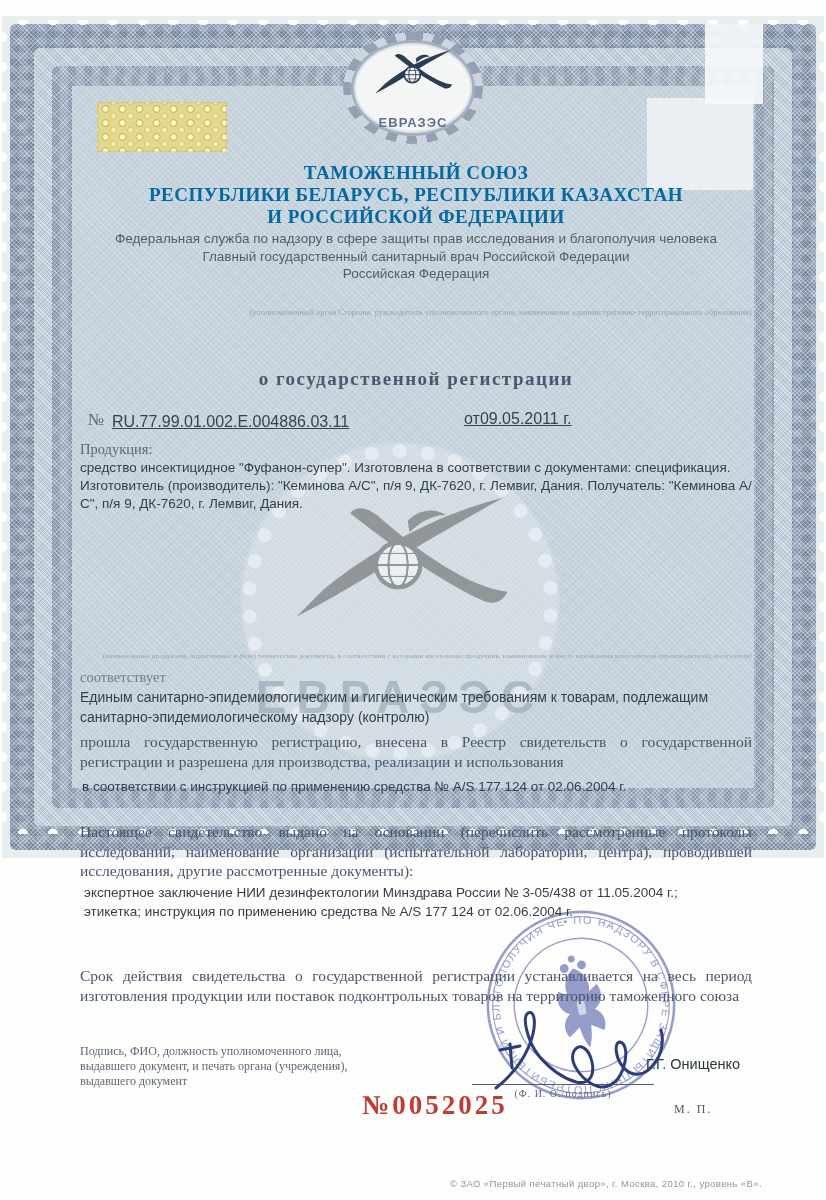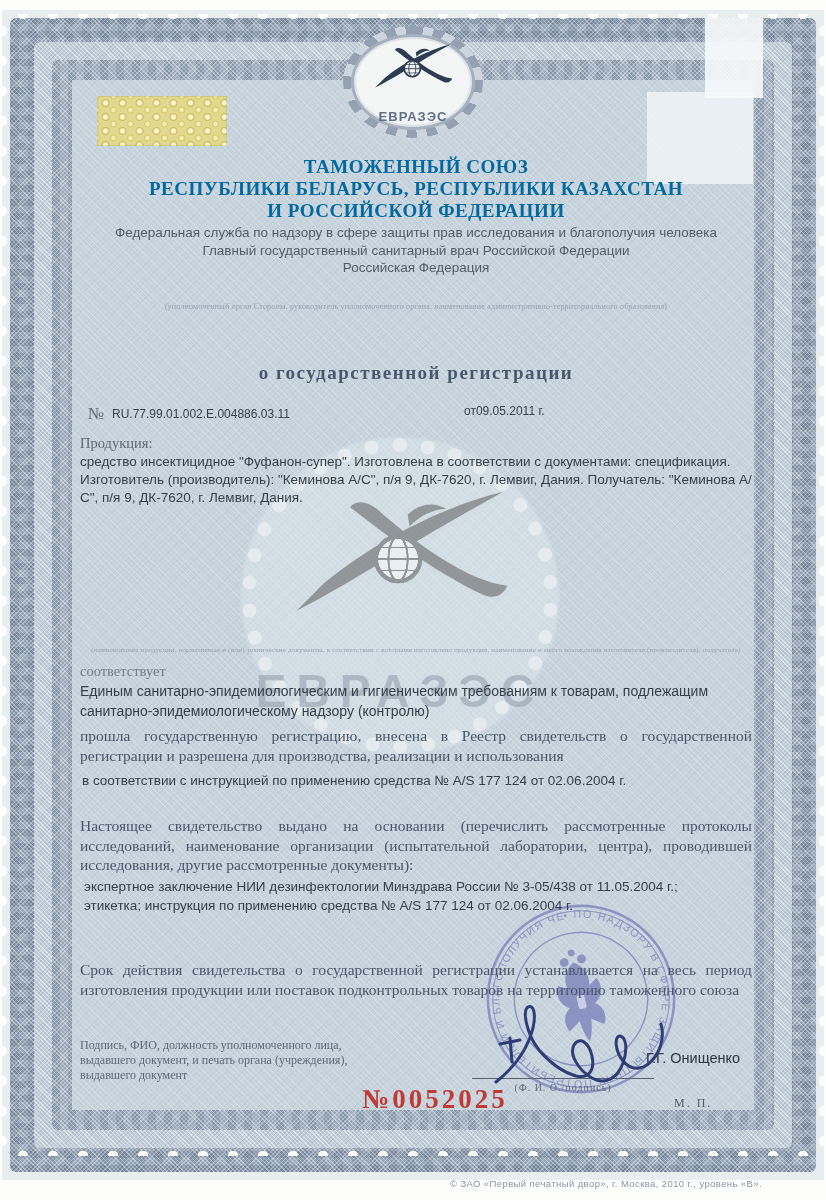--- a/index.html
+++ b/index.html
@@ -1,19 +1,19 @@
 <!DOCTYPE html>
 <html><head>
 <meta charset="utf-8">
 <style>
   html,body{margin:0;padding:0;background:#fdfdfc;}
   .stage{position:relative;width:826px;height:1200px;overflow:hidden;
          font-family:"Liberation Serif",serif;}
   
-  .paper{position:absolute;left:2px;top:10px;width:822px;height:1170px;background:#e8edf0;}
+  .paper{position:absolute;left:2px;top:16px;width:822px;height:842px;background:#e8edf0;}
   .band{position:absolute;border-radius:6px;}
   .band-a{inset:8px;
     background-color:#91a2b6;
     background-image:
       repeating-linear-gradient(45deg,rgba(255,255,255,.35) 0 1px,transparent 1px 3px),
       repeating-linear-gradient(-45deg,rgba(255,255,255,.30) 0 1px,transparent 1px 3px),
       repeating-linear-gradient(0deg,rgba(61,79,104,.22) 0 7px,transparent 7px 14px),
       repeating-linear-gradient(90deg,rgba(61,79,104,.18) 0 9px,transparent 9px 18px);}
   .band-b{inset:32px;
     background-color:#c2cfda;
@@ -78,24 +78,24 @@
     width:230px;height:150px;opacity:.55;}
   .wm-org{position:absolute;left:0;right:0;bottom:36px;text-align:center;
     font-family:"Liberation Sans",sans-serif;font-weight:bold;font-size:46px;
     letter-spacing:10px;color:#94a2b1;opacity:.6;}
   
   .content{position:absolute;left:78px;top:0;width:672px;height:100%;z-index:5;}
   .abs{position:absolute;}
   .ctr{left:0;right:0;text-align:center;}
   .h-serif{font-weight:bold;color:#0369a1;font-size:19px;letter-spacing:.5px;}
   .h-sans{font-family:"Liberation Sans",sans-serif;color:#525d69;font-size:13.5px;}
-  .cap{font-size:8px;color:#96a1b3;letter-spacing:.2px;}
+  .cap{font-size:8px;color:#96a1b3;letter-spacing:.2px;text-align:right;}
   .title-main{font-weight:bold;font-size:27px;letter-spacing:4px;color:#4b5c75;}
   .title-sub{font-weight:bold;font-size:19px;letter-spacing:1.5px;color:#48586f;}
-  .mono-num{font-family:"Liberation Sans",sans-serif;font-size:12px;color:#39424c;}
+  .mono-num{font-family:"Liberation Sans",sans-serif;font-size:16px;color:#39424c;text-decoration:underline;}
   .label-serif{font-size:14.5px;color:#5d6876;}
   .body-sans{font-family:"Liberation Sans",sans-serif;font-size:13.5px;line-height:18px;color:#353f49;}
   .body-serif{font-size:15.5px;line-height:19.5px;color:#49556a;text-align:justify;}
   .red-num{color:#c23a34;font-size:27px;letter-spacing:3px;font-weight:bold;}
   .sig-cap{font-size:12px;line-height:15px;color:#5c6879;}
   .signer{font-family:"Liberation Sans",sans-serif;font-size:14.5px;color:#2c3640;}
   .sig-line{border-top:1.5px solid #55606e;}
   .fio-cap{font-size:10px;color:#5c6879;letter-spacing:1px;}
   .mp{font-size:12px;color:#4e5b6c;letter-spacing:2px;}
   .copyright{position:absolute;right:64px;top:1178px;z-index:8;

